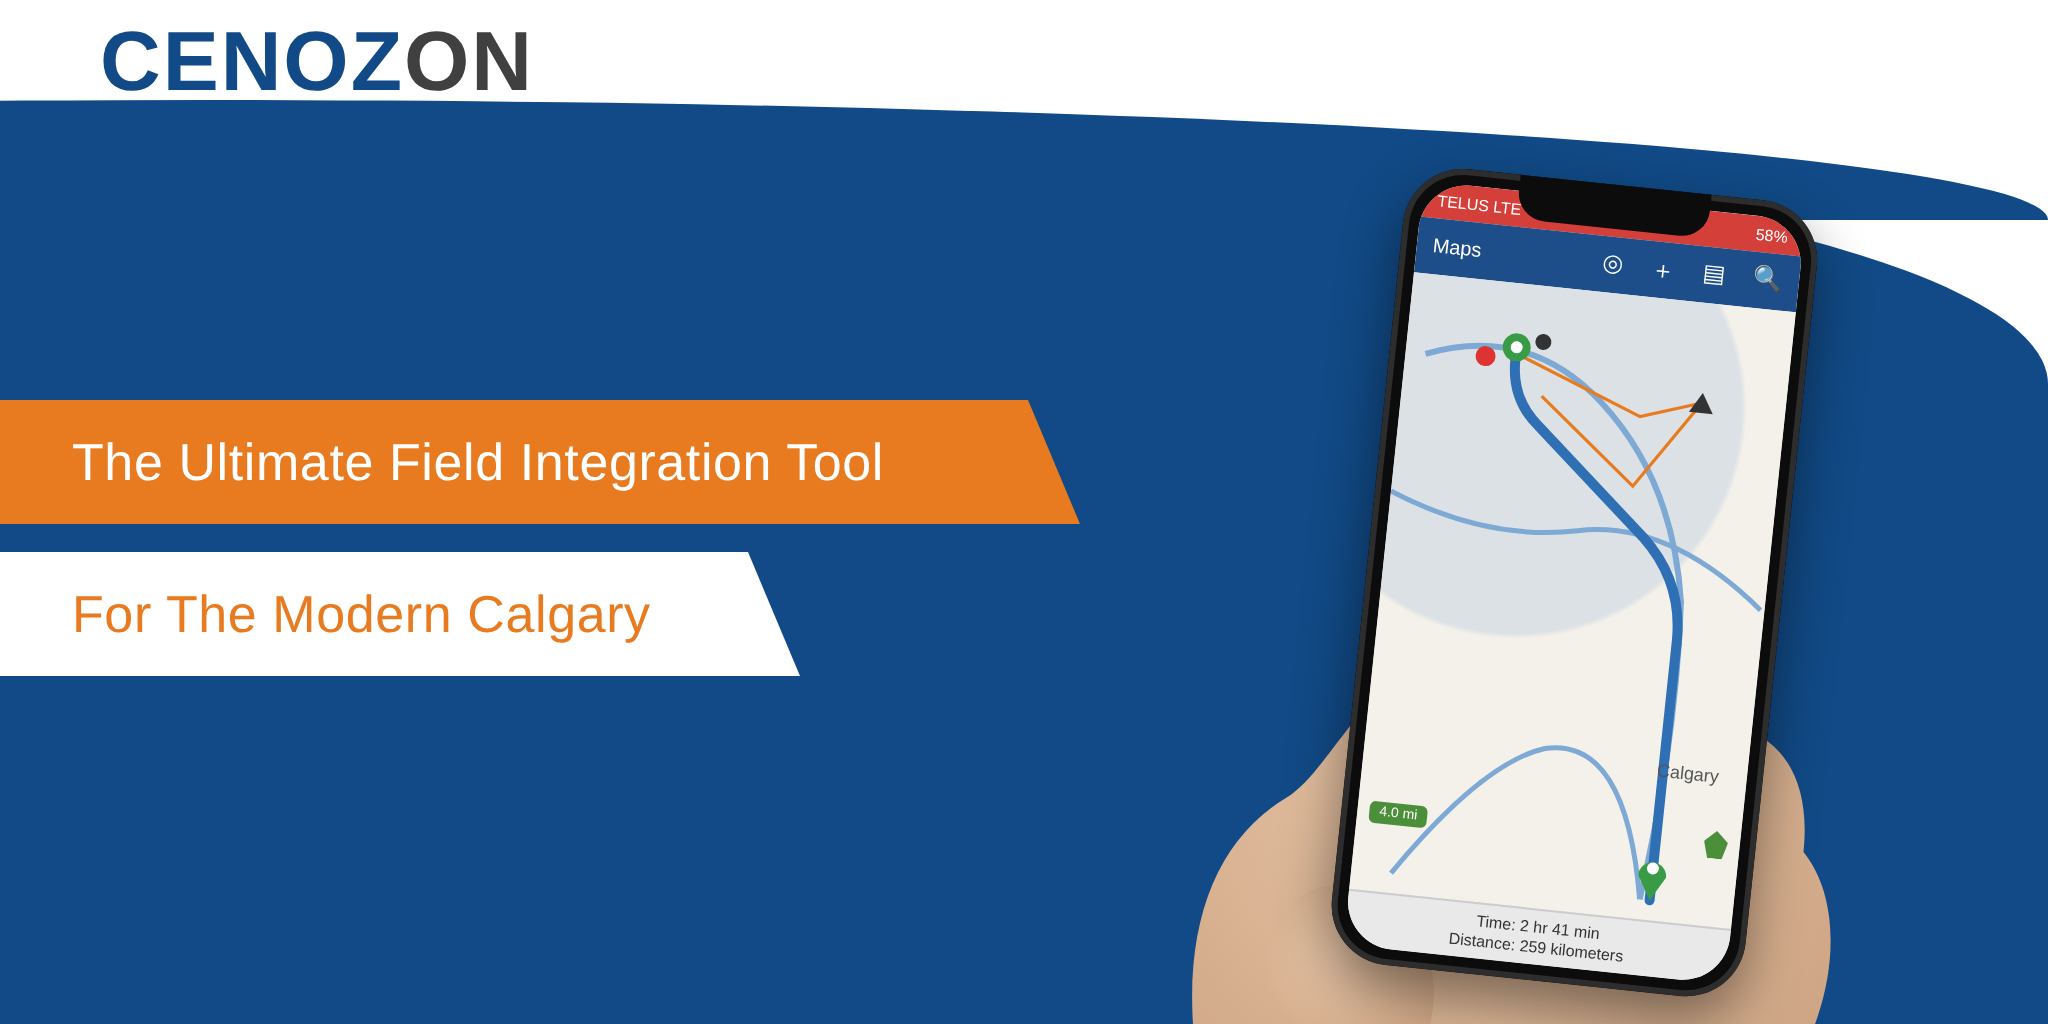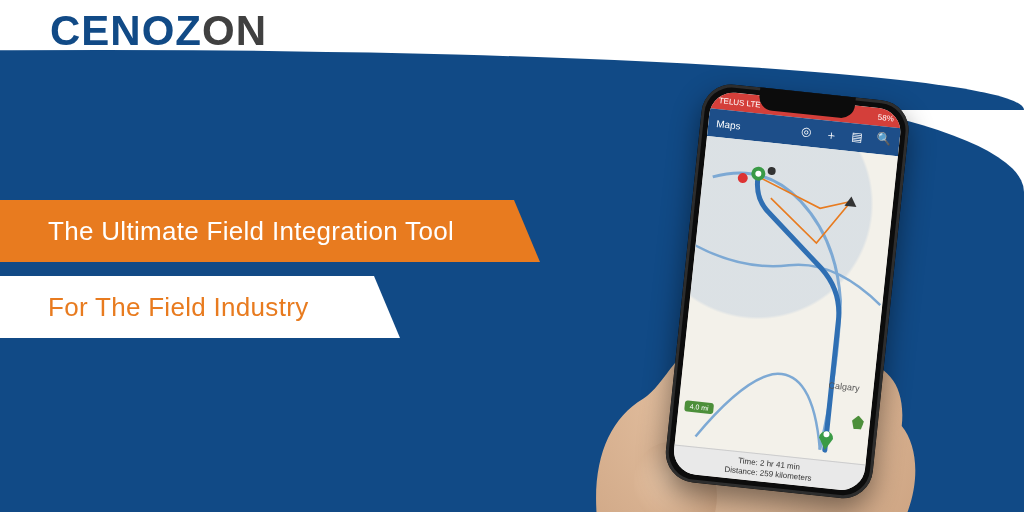--- a/index.html
+++ b/index.html
@@ -48,21 +48,21 @@
     margin-top: 2px;
     font-weight: 600;
   }
 
   
   .banner {
     position: absolute;
     height: 62px;
     display: flex;
     align-items: center;
-    padding: 0 28px 0 48px;
+    padding: 0 28px 0 36px;
     font-size: 26px;
     font-weight: 400;
     letter-spacing: 0.3px;
     clip-path: polygon(0 0, calc(100% - 26px) 0, 100% 100%, 0 100%);
   }
   .banner-primary {
     left: 0; top: 200px;
     width: 540px;
     background: #e87b1f;
     color: #ffffff;
@@ -181,21 +181,21 @@
     </div>
     <div class="logo-tag">Field Integration &amp; Navigation Data</div>
   </div>
 
   <div class="hero"></div>
 
   <div class="banner banner-primary">
     <span>The Ultimate Field Integration Tool</span>
   </div>
   <div class="banner banner-secondary">
-    <span>For The Field Industry</span>
+    <span>For The Modern Calgary</span>
   </div>
 
   <div class="hand-phone">
 
     <svg class="hand" viewBox="0 0 360 380">
       <defs>
         <radialGradient id="skin" cx="40%" cy="40%" r="80%">
           <stop offset="0%" stop-color="#e9c7a8"></stop>
           <stop offset="100%" stop-color="#caa07e"></stop>
         </radialGradient>

